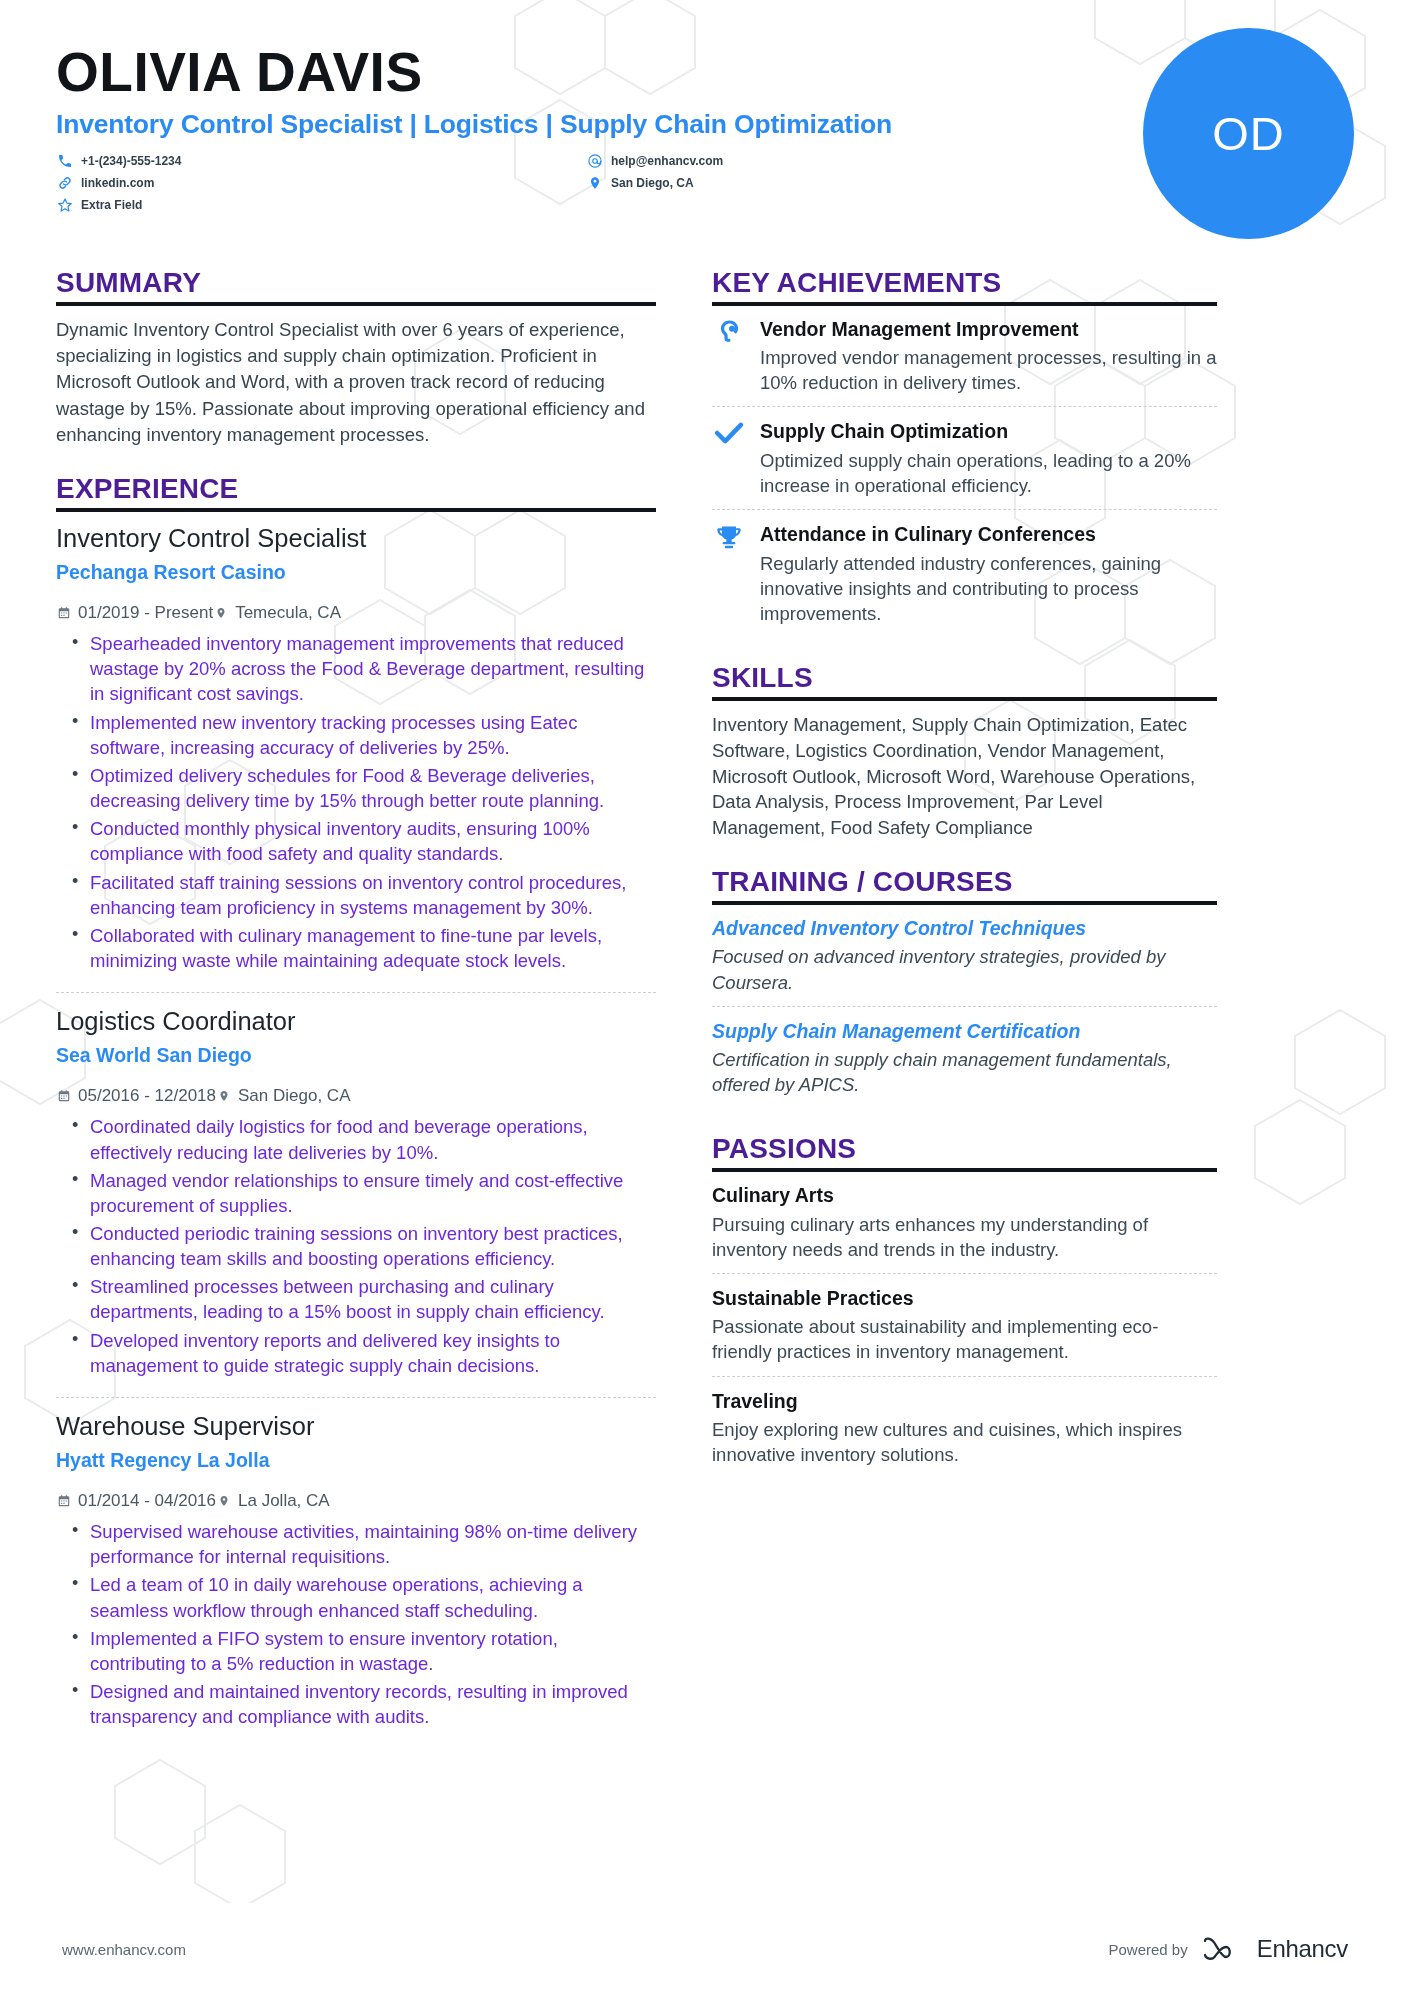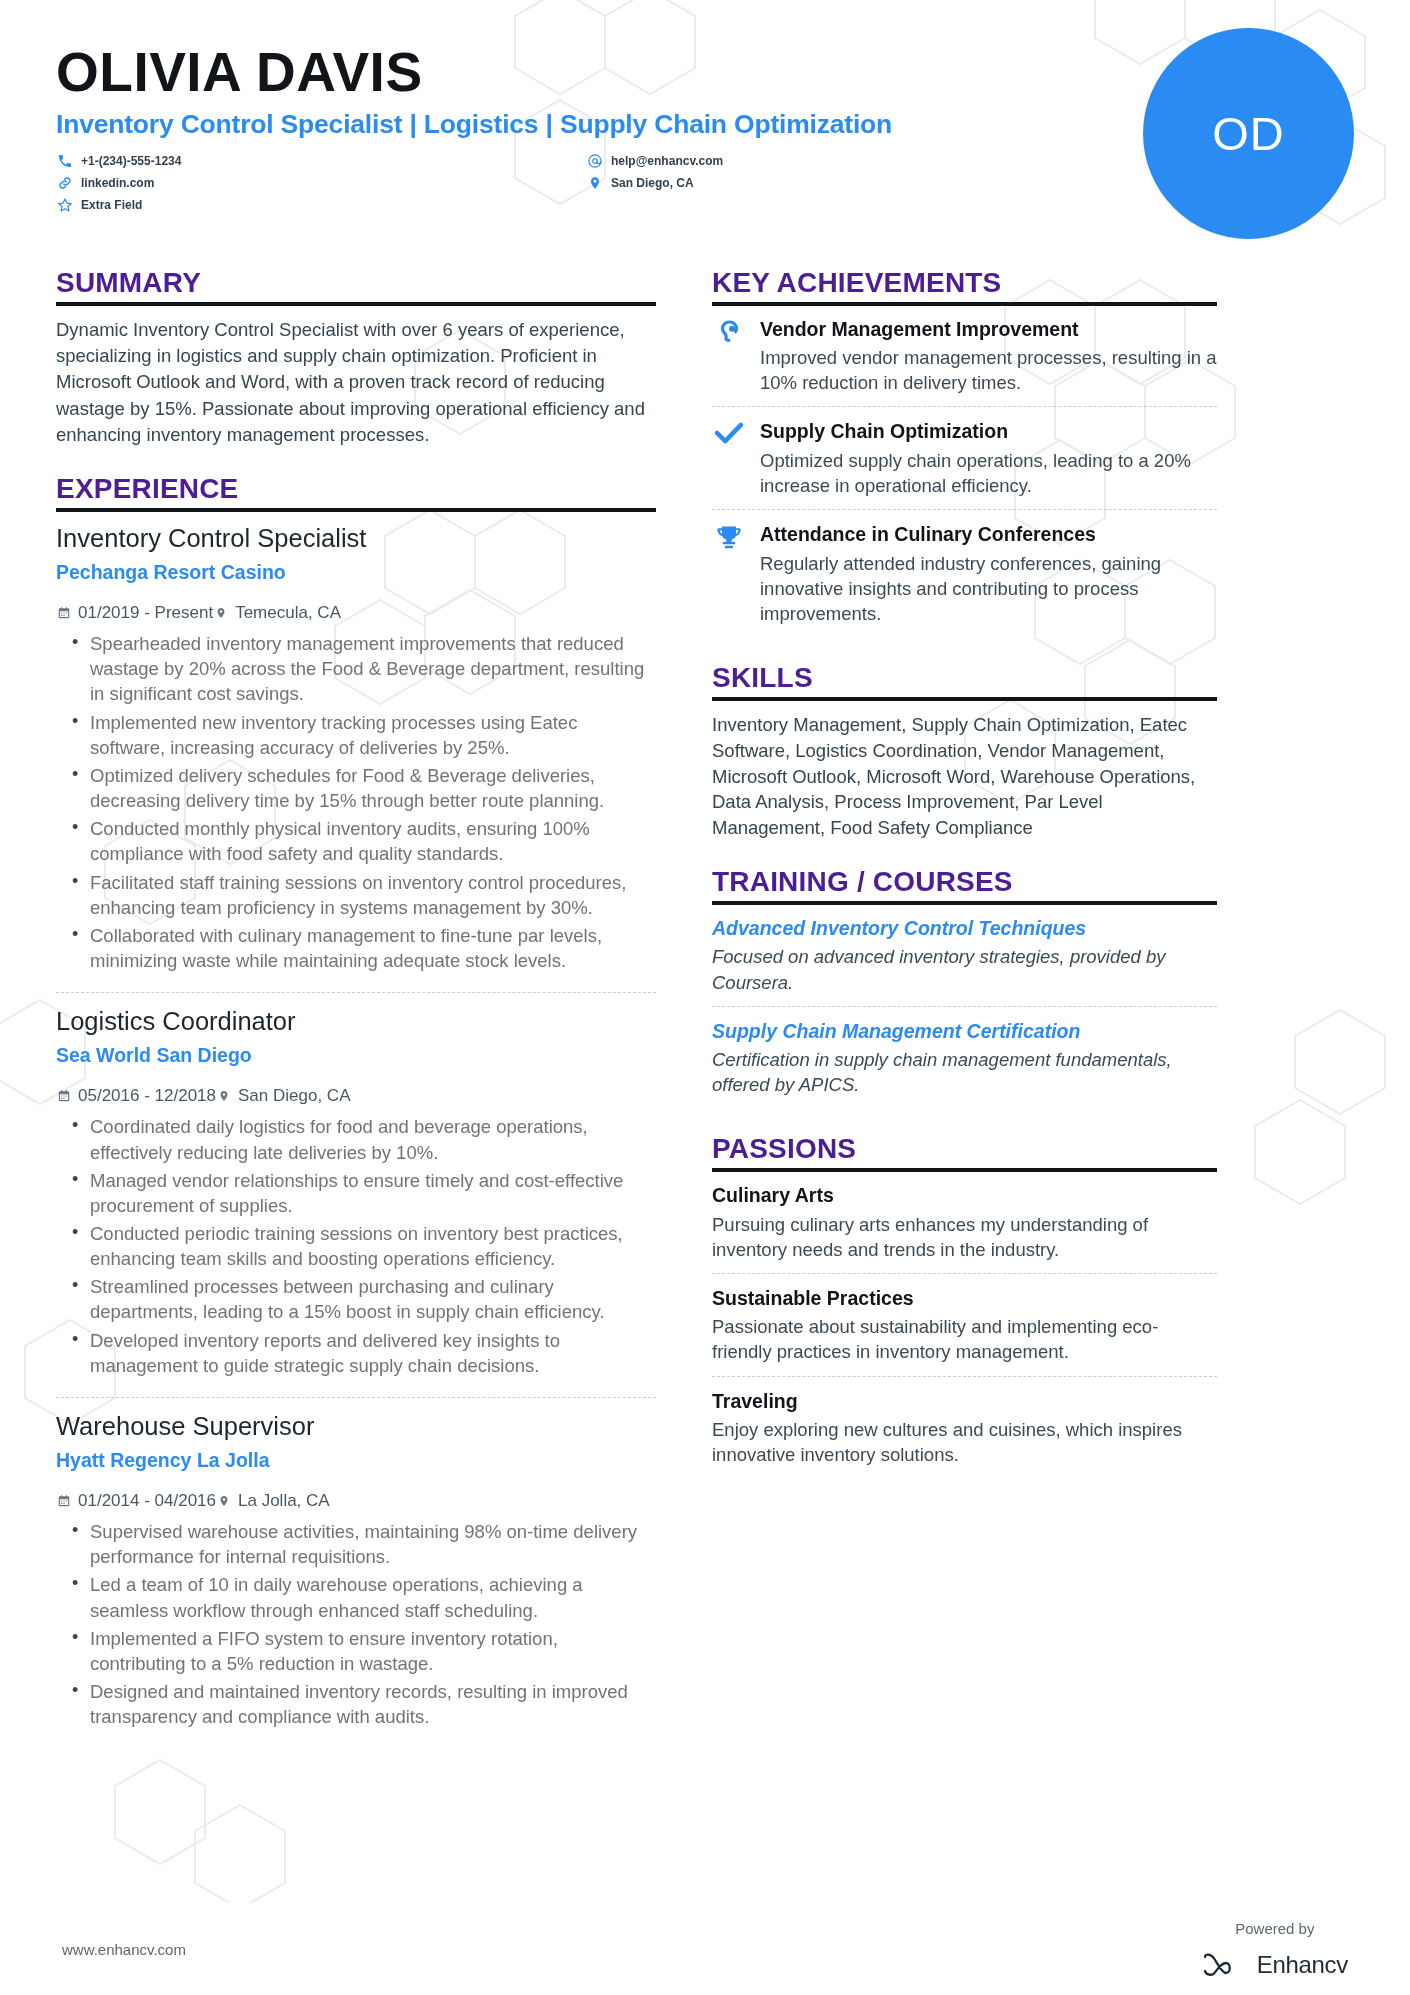--- a/index.html
+++ b/index.html
@@ -162,21 +162,21 @@
   .job-meta .ico svg { display:block; }
   ul.bullets {
     margin-top: 8px;
     padding-left: 22px;
     list-style: none;
   }
   ul.bullets li {
     position: relative;
     font-size: 18.5px;
     line-height: 1.36;
-    color: #737373;
+    color: #6d28d9;
     padding-left: 12px;
     margin-bottom: 3px;
   }
   ul.bullets li::before {
     content: "•";
     position: absolute;
     left: -6px;
     top: -1px;
     color: #36454f;
     font-size: 18px;
@@ -275,21 +275,20 @@
     background: #ffffff;
   }
   .footer-url {
     font-size: 15px;
     color: #5b6770;
   }
   .footer-right {
     display: flex;
     align-items: center;
     gap: 14px;
-    flex-direction: column;
   }
   .powered-by {
     font-size: 15px;
     color: #5b6770;
   }
   .brand {
     display: flex;
     align-items: flex-start;
     gap: 9px;
   }

